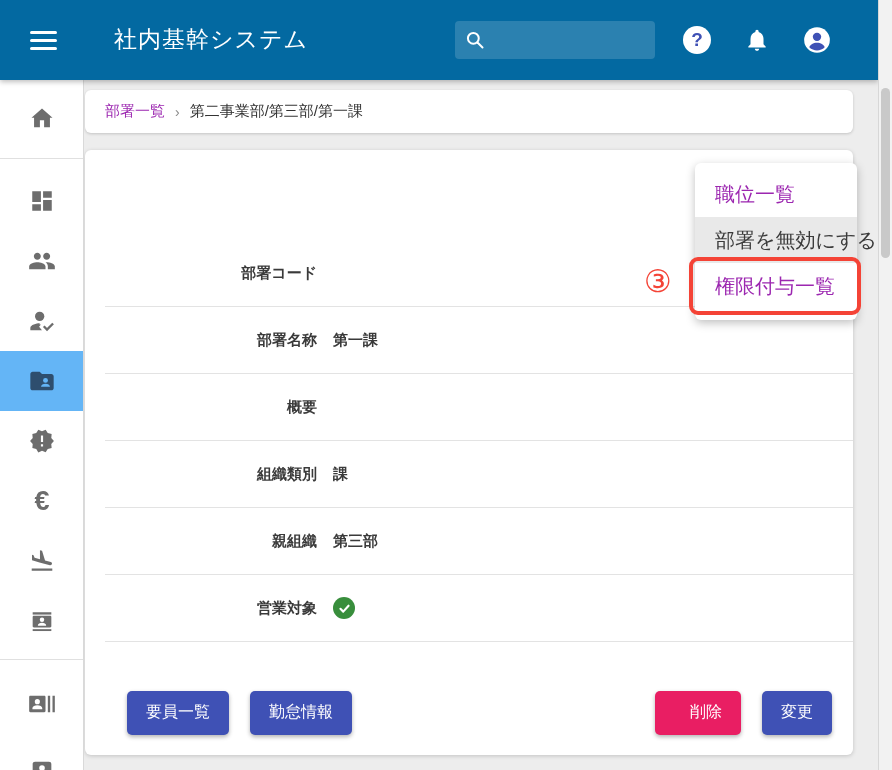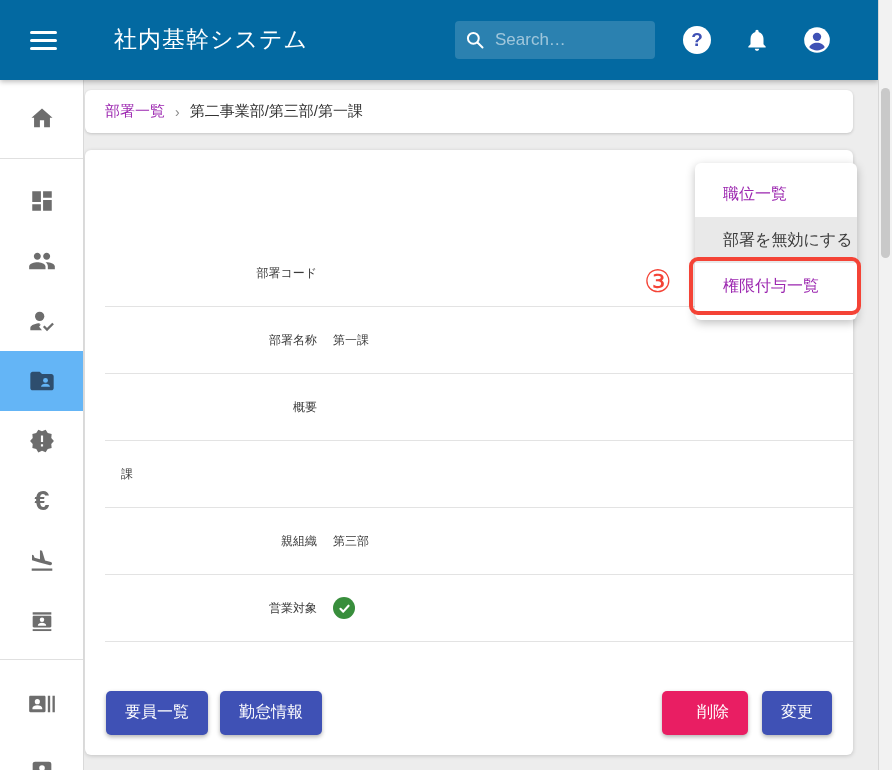--- a/index.html
+++ b/index.html
@@ -53,43 +53,43 @@
     background:#fff; border-radius:6px; box-shadow:0 1px 3px rgba(0,0,0,.18);
     display:flex; align-items:center; padding-left:20px; font-size:15px; }
   .crumb-link { color:#9c27b0; cursor:pointer; }
   .crumb-sep { color:#8a8a8a; margin:0 10px; font-size:14px; }
   .crumb-current { color:#333; }
 
   .main-card { position:absolute; left:16px; top:70px; width:768px; height:605px;
     background:#fff; border-radius:6px; box-shadow:0 1px 4px rgba(0,0,0,.18); }
   .rows { position:absolute; top:90px; left:0; width:768px; }
   .row { margin-left:20px; height:67px; display:flex; align-items:center;
-    border-bottom:1px solid #e3e3e3; font-size:12px; color:#3a3a3a; }
+    border-bottom:1px solid #e3e3e3; font-size:15px; color:#3a3a3a;font-weight:bold; }
   .row .lbl { width:212px; text-align:right; }
   .row .val { margin-left:16px; display:flex; align-items:center; }
   .check-badge { width:22px; height:22px; border-radius:50%; background:#388e3c;
     display:flex; align-items:center; justify-content:center; }
 
   .btn-bar { position:absolute; left:0; bottom:20px; width:768px; height:45px;
     display:flex; align-items:center; padding:0 21px; }
   .btn { height:44px; border:none; border-radius:5px; color:#fff; font-size:16px;
     padding:0 19px; cursor:pointer; box-shadow:0 2px 4px rgba(0,0,0,.3);
     font-family:"Liberation Sans","DejaVu Sans",sans-serif; white-space:nowrap; }
-  .btn.indigo { background:#3f51b5; }
+  .btn.indigo { background:#3f51b5;margin-left:21px; }
   .btn.pink { background:#e91e63;padding-left:35px; }
   .gap12 { margin-left:12px; }
   .push-right { margin-left:auto; }
   .gap14 { margin-left:14px; }
 
   
   .menu-pop { position:absolute; left:626px; top:83px; width:162px; height:157px;
     background:#fff; border-radius:6px; z-index:6; padding-top:8px;
     box-shadow:0 3px 10px rgba(0,0,0,.25); }
-  .menu-item { height:46px; display:flex; align-items:center; padding-left:28px;
-    font-size:16px; cursor:pointer; white-space:nowrap; }
+  .menu-item { height:46px; display:flex; align-items:center; padding-left:20px;
+    font-size:20px; cursor:pointer; white-space:nowrap; }
   .menu-item.link { color:#9c27b0; }
   .menu-item.action { color:#3a3a3a; background:#e9e9e9; }
 
   
   .anno-box { position:absolute; left:620px; top:177px; width:172px; height:58px;
     border:4px solid #f44336; border-radius:9px; z-index:8; pointer-events:none; }
   .anno-num { position:absolute; left:575px; top:183px; font-size:31px; color:#f44336;
     z-index:8; pointer-events:none; }
 </style>
 </head>
@@ -103,21 +103,20 @@
         <div></div>
         <div></div>
     </div>
     <div class="app-title">社内基幹システム</div>
 
     <div class="searchbox">
       <svg width="20" height="20" viewBox="0 0 24 24">
         <circle cx="10" cy="10" r="6.5" fill="none" stroke="#ffffff" stroke-width="2.4"></circle>
         <line x1="15" y1="15" x2="21" y2="21" stroke="#ffffff" stroke-width="2.4" stroke-linecap="round"></line>
       </svg>
-      <input type="text" placeholder="Search…" style="">
     </div>
 
     <div class="hdr-icon" style="left:683px;">
       <div class="help-circle">?</div>
     </div>
     <div class="hdr-icon" style="left:744px; top:27px;">
       <svg width="26" height="26" viewBox="0 0 24 24">
         <path fill="#ffffff" d="M12 22c1.1 0 2-.9 2-2h-4c0 1.1.9 2 2 2zm6-6v-5c0-3.07-1.63-5.64-4.5-6.32V4c0-.83-.67-1.5-1.5-1.5s-1.5.67-1.5 1.5v.68C7.64 5.36 6 7.92 6 11v5l-2 2v1h16v-1l-2-2z"></path>
       </svg>
     </div>
@@ -222,20 +221,21 @@
         </div>
         <div class="row">
           <span class="lbl">部署名称</span>
           <span class="val">第一課</span>
         </div>
         <div class="row">
           <span class="lbl">概要</span>
           <span class="val"></span>
         </div>
         <div class="row">
+          <span class="lbl">組織類別</span>
           <span class="val">課</span>
         </div>
         <div class="row">
           <span class="lbl">親組織</span>
           <span class="val">第三部</span>
         </div>
         <div class="row">
           <span class="lbl">営業対象</span>
           <span class="val">
             <span class="check-badge">

